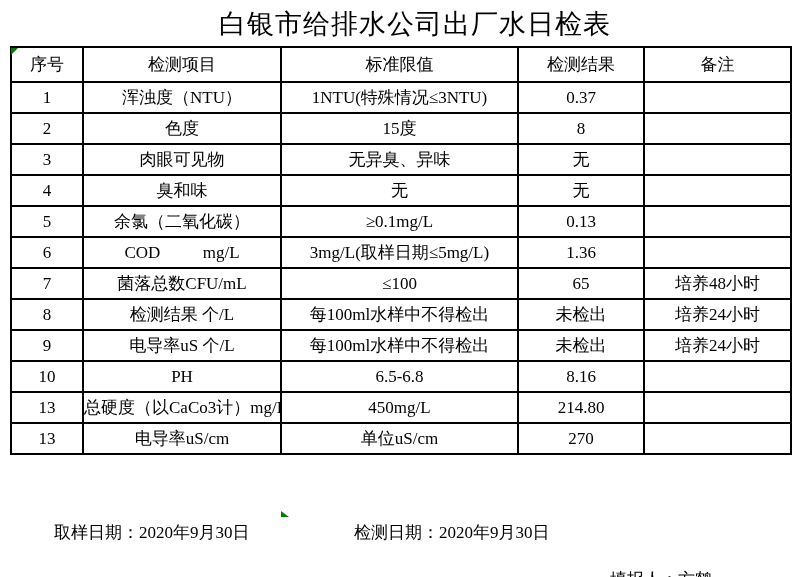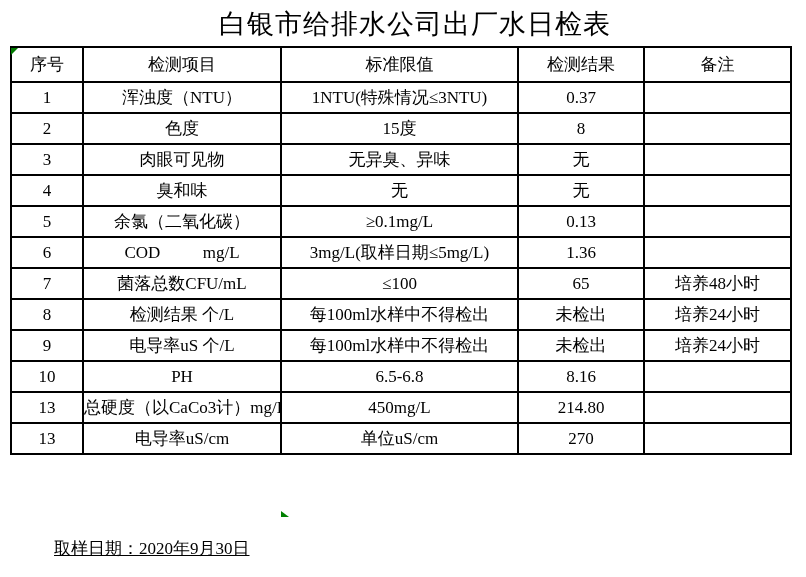--- a/index.html
+++ b/index.html
@@ -66,21 +66,21 @@
   }
   .footer-line {
     position: absolute;
     top: 521px;
     left: 0;
     width: 806px;
     height: 22px;
     font-size: 17px;
     color: #000000;
   }
-  .footer-item { position: absolute; top: 16px; white-space: pre; text-decoration: underline; }
+  .footer-item { position: absolute; top: 0; white-space: pre; }
   .footer-sampling { left: 54px; }
   .footer-testing  { left: 354px; }
   .footer-reporter { left: 610px; margin-top: 47px; }
 </style>
 </head>
 <body>
 
 <div id="screen">
 
   <div class="page-title">白银市给排水公司出厂水日检表</div>
@@ -188,16 +188,17 @@
         <td></td>
       </tr>
     </tbody>
   </table>
 
   <div class="flag flag-top-left"></div>
   <div class="flag flag-bottom"></div>
 
   <div class="footer-line">
     <span class="footer-item footer-sampling">取样日期：2020年9月30日</span>
+    <span class="footer-item footer-testing">检测日期：2020年9月30日</span>
     <span class="footer-item footer-reporter">填报人：方鹤</span>
   </div>
 
 </div>
 
 </body></html>

